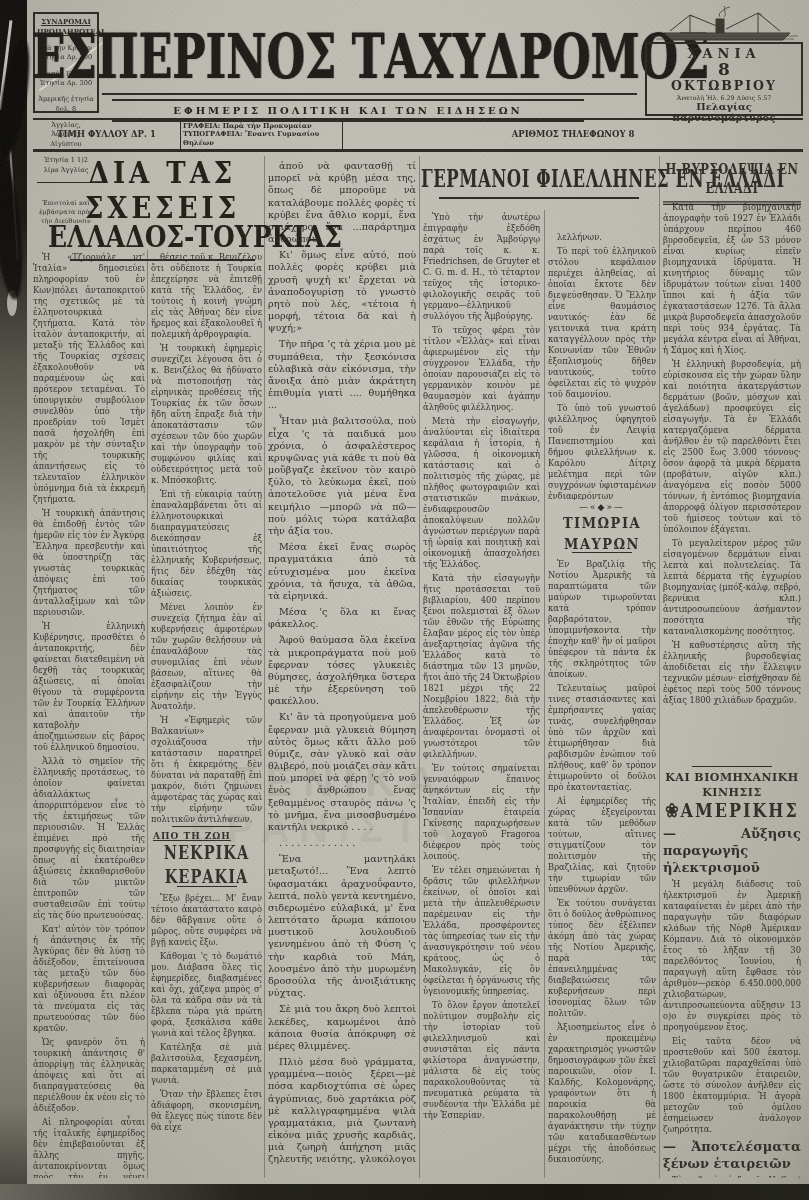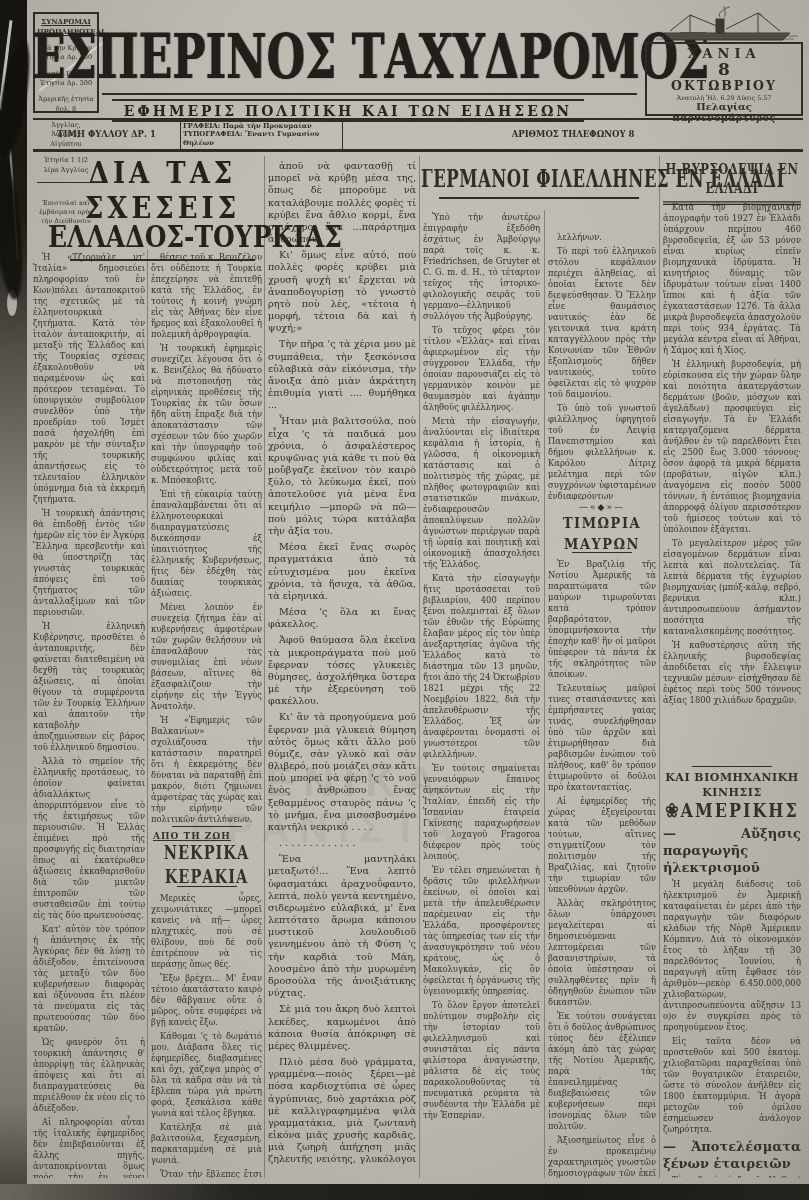--- a/index.html
+++ b/index.html
@@ -22,21 +22,21 @@
   
   .subsc-box{position:absolute;left:33px;top:12px;width:66px;height:101px;border:2px solid #2e2b26;
         font-size:6.6px;line-height:1.45;text-align:center;padding:3px 2px 0 2px;box-sizing:border-box;}
   .subsc-title{font-weight:bold;font-size:7px;text-decoration:underline;margin-bottom:2px;}
   .subsc-note{border-top:1px solid #2e2b26;margin-top:3px;padding-top:16px;font-size:6.4px;}
   .np-title{position:absolute;left:98px;top:16px;width:545px;height:80px;display:flex;align-items:center;justify-content:center;
         font-size:47px;font-weight:bold;white-space:nowrap;color:#201e1a;
         transform:scale(.94,1.32);transform-origin:50% 50%;letter-spacing:0px;
         text-shadow:0 0 1px #201e1a, 1px 0 0 rgba(32,30,26,.5);}
   .np-subtitle{position:absolute;left:112px;top:99px;width:472px;height:19px;border-top:2px solid #2e2b26;border-bottom:2px solid #2e2b26;
-        display:flex;align-items:center;justify-content:center;font-size:14px;font-weight:bold;letter-spacing:3px;color:#26241f;}
+        display:flex;align-items:center;justify-content:center;font-size:10px;font-weight:bold;letter-spacing:3px;color:#26241f;}
   .title-rule{position:absolute;left:102px;top:93px;width:535px;height:2px;background:#2e2b26;}
   .dateplate{position:absolute;left:645px;top:42px;width:158px;height:74px;border:2px solid #2e2b26;box-sizing:border-box;
         text-align:center;padding-top:2px;}
   .dp-city{font-size:13px;font-weight:bold;letter-spacing:5px;}
   .dp-day{font-size:17px;font-weight:bold;line-height:1;}
   .dp-month{font-size:12.5px;font-weight:bold;letter-spacing:2px;}
   .dp-sun{font-size:6.3px;margin-top:1px;}
   .dp-saint{font-size:10px;font-weight:bold;}
   .ship{position:absolute;left:650px;top:3px;width:150px;height:39px;}
   
@@ -176,21 +176,20 @@
         <p>Ἡ τουρκικὴ ἐφημερὶς συνεχίζει λέγουσα ὅτι ὁ κ. Βενιζέλος θὰ ἠδύνατο νὰ πιστοποιήσῃ τὰς εἰρηνικὰς προθέσεις τῆς Τουρκίας ἐκ τῶν ὅσων ἤδη αὕτη ἔπραξε διὰ τὴν ἀποκατάστασιν τῶν σχέσεων τῶν δύο χωρῶν καὶ τὴν ὑπογραφὴν τοῦ συμφώνου φιλίας καὶ οὐδετερότητος μετὰ τοῦ κ. Μπόσκοβιτς.</p>
         <p>Ἐπὶ τῇ εὐκαιρίᾳ ταύτῃ ἐπαναλαμβάνεται ὅτι αἱ ἑλληνοτουρκικαὶ διαπραγματεύσεις διεκόπησαν ἐξ ὑπαιτιότητος τῆς ἑλληνικῆς Κυβερνήσεως, ἥτις δὲν ἐδέχθη τὰς δικαίας τουρκικὰς ἀξιώσεις.</p>
         <p>Μένει λοιπὸν ἐν συνεχείᾳ ζήτημα ἐὰν αἱ κυβερνήσεις ἀμφοτέρων τῶν χωρῶν θελήσουν νὰ ἐπαναλάβουν τὰς συνομιλίας ἐπὶ νέων βάσεων, αἵτινες θὰ ἐξασφαλίζουν τὴν εἰρήνην εἰς τὴν Ἐγγὺς Ἀνατολήν.</p>
         <p>Ἡ «Ἐφημερὶς τῶν Βαλκανίων» σχολιάζουσα τὴν κατάστασιν παρατηρεῖ ὅτι ἡ ἐκκρεμότης δὲν δύναται νὰ παραταθῇ ἐπὶ μακρόν, διότι ζημιώνει ἀμφοτέρας τὰς χώρας καὶ τὴν εἰρήνην τῶν πολιτικῶν ἀντιλήψεων.</p>
       </div>
     <div class="hr-thin" style="width:70px;"></div>
     <div class="kicker">ΑΠΟ ΤΗ ΖΩΗ</div>
     <div class="feu-title">ΝΕΚΡΙΚΑ ΚΕΡΑΚΙΑ</div>
     <div class="sec-rule"></div>
     <div>
-        <p>Μερικὲς ὧρες, χειμωνιάτικες —μπορεῖ κανεὶς νὰ πῇ— ὧρες πληχτικές, ποὺ σὲ θλίβουν, ποὺ δὲ σοῦ ἐπιτρέπουν νὰ τὶς περάσῃς ὅπως θές.</p>
         <p>Ἔξω βρέχει... Μ' ἕναν τέτοιο ἀκατάστατο καιρὸ δὲν θἄβγαινε οὔτε ὁ μῶρος, οὔτε συμφέρει νὰ βγῇ κανεὶς ἔξω.</p>
         <p>Κάθομαι 'ς τὸ δωμάτιό μου. Διάβασα ὅλες τὶς ἐφημερίδες, διαβασμένες καὶ ὄχι, χάζεψα μπρὸς σ' ὅλα τὰ κάδρα σὰν νὰ τὰ ἔβλεπα τώρα γιὰ πρώτη φορά, ξεσκάλισα κάθε γωνιὰ καὶ τέλος ἔβγηκα.</p>
         <p>Κατέληξα σὲ μιὰ βαλιτσούλα, ξεχασμένη, παρκαταμμένη σὲ μιὰ γωνιά.</p>
         <p>Ὅταν τὴν ἔβλεπες ἔτσι ἀδιάφορη, σκονισμένη, θὰ ἔλεγες πὼς τίποτε δὲν θὰ εἶχε</p>
       </div>
   </div>
 
   <div class="col col-c" style="left:268px;top:160px;width:148px;height:1005px;">
     <div>
         <p>ἀποῦ νὰ φαντασθῇ τί μπορεῖ νὰ κρύβῃ μέσα της, ὅπως δὲ μποροῦμε νὰ καταλάβουμε πολλὲς φορὲς τί κρύβει ἕνα ἄθλιο κορμί, ἕνα σκιάχτρο, ἕνα ...παράρτημα ἀνθρώπου.</p>
@@ -227,21 +226,20 @@
         <p>Τὸ περὶ τοῦ ἑλληνικοῦ στόλου κεφάλαιον περιέχει ἀληθείας, αἱ ὁποῖαι ἔκτοτε δὲν διεψεύσθησαν. Ὁ Ἕλλην εἶνε θαυμάσιος ναυτικός· ἐὰν δὲ γειτονικά τινα κράτη καταγγέλλουν πρὸς τὴν Κοινωνίαν τῶν Ἐθνῶν ἐξοπλισμοὺς δῆθεν ναυτικούς, τοῦτο ὀφείλεται εἰς τὸ ψυχρὸν τοῦ δαιμονίου.</p>
         <p>Τὸ ὑπὸ τοῦ γνωστοῦ φιλέλληνος ὑφηγητοῦ τοῦ ἐν Λειψίᾳ Πανεπιστημίου καὶ δήμου φιλελλήνων κ. Καρόλου Δίτριχ μελέτημα περὶ τῶν συγχρόνων ὑφισταμένων ἐνδιαφερόντων ἀποκαλύπτει πολλὰ ἄγνωστα περίεργα παρὰ τῇ πολιτικῇ καὶ οἰκονομικῇ πιεστικῇ μελετήσει τῆς Ἑλλάδος καὶ συγκινήσεως πολλῆς διὰ τὴν ἑλληνικὴν ψυχήν.</p>
       </div>
     <div class="sec-orn">—«◆»—</div>
     <div class="sec-title">ΤΙΜΩΡΙΑ ΜΑΥΡΩΝ</div>
     <div class="sec-rule"></div>
     <div>
         <p>Ἐν Βραζιλίᾳ τῆς Νοτίου Ἀμερικῆς τὰ παραπτώματα τῶν μαύρων τιμωροῦνται κατὰ τρόπον βαρβαρότατον, ὑπομιμνήσκοντα τὴν ἐποχὴν καθ' ἣν οἱ μαῦροι ὑπέφερον τὰ πάντα ἐκ τῆς σκληρότητος τῶν ἀποίκων.</p>
         <p>Τελευταίως μαῦροί τινες στασιάσαντες καὶ ἐμπρήσαντες γαίας τινάς, συνελήφθησαν ὑπὸ τῶν ἀρχῶν καὶ ἐτιμωρήθησαν διὰ ραβδισμῶν ἐνώπιον τοῦ πλήθους, καθ' ὃν τρόπον ἐτιμωροῦντο οἱ δοῦλοι πρὸ ἑκατονταετίας.</p>
         <p>Αἱ ἐφημερίδες τῆς χώρας ἐξεγείρονται κατὰ τῶν μεθόδων τούτων, αἵτινες στιγματίζουν τὸν πολιτισμὸν τῆς Βραζιλίας, καὶ ζητοῦν τὴν τιμωρίαν τῶν ὑπευθύνων ἀρχῶν.</p>
-        <p>Ἀλλὰς σκληρότητος ὅλων ὑπάρχουσι μεγαλείτεραι αἱ δημοσιευόμεναι λεπτομέρειαι τῶν βασανιστηρίων, τὰ ὁποῖα ὑπέστησαν οἱ συλληφθέντες πρὶν ἢ ὁδηγηθοῦν ἐνώπιον τῶν δικαστῶν.</p>
         <p>Ἐκ τούτου συνάγεται ὅτι ὁ δοῦλος ἀνθρώπινος τύπος δὲν ἐξέλιπεν ἀκόμη ἀπὸ τὰς χώρας τῆς Νοτίου Ἀμερικῆς, παρὰ τὰς ἐπανειλημμένας διαβεβαιώσεις τῶν κυβερνήσεων περὶ ἰσονομίας ὅλων τῶν πολιτῶν.</p>
         <p>Ἀξιοσημείωτος εἶνε ὁ ἐν προκειμένῳ χαρακτηρισμὸς γνωστῶν δημοσιογράφων τῶν ἐκεῖ παροικιῶν, οἷον Ι. Καλδῆς, Κολομονάρης, γραφόντων ὅτι ἡ παροικία θὰ παρακολουθήσῃ μὲ ἀγανάκτησιν τὴν τύχην τῶν καταδικασθέντων μέχρι τῆς ἀποδόσεως δικαιοσύνης.</p>
       </div>
   </div>
 
   <div class="col" style="left:663px;top:160px;width:138px;height:1018px;">
     <div class="h3-head">Η ΒΥΡΣΟΔΕΨΙΑ ΕΝ ΕΛΛΑΔΙ</div>
     <div class="clip" style="height:560px;">
         <p>Κατὰ τὴν βιομηχανικὴν ἀπογραφὴν τοῦ 1927 ἐν Ἑλλάδι ὑπάρχουν περίπου 460 βυρσοδεψεῖα, ἐξ ὧν 53 μόνον εἶναι κυρίως εἰπεῖν βιομηχανικὰ ἱδρύματα. Ἡ κινητήριος δύναμις τῶν ἱδρυμάτων τούτων εἶναι 1400 ἵπποι καὶ ἡ ἀξία τῶν ἐγκαταστάσεων 1276. Τὰ ἄλλα μικρὰ βυρσοδεψεῖα ἀπασχολοῦν περὶ τοὺς 934 ἐργάτας. Τὰ μεγάλα κέντρα εἶναι αἱ Ἀθῆναι, ἡ Σάμος καὶ ἡ Χίος.</p>
         <p>Ἡ ἑλληνικὴ βυρσοδεψία, μὴ εὑρίσκουσα εἰς τὴν χώραν ὕλην καὶ ποιότητα ἀκατεργάστων δερμάτων (βοῶν, μόσχων καὶ ἀγελάδων) προσφεύγει εἰς εἰσαγωγήν. Τὰ ἐν Ἑλλάδι κατεργαζόμενα δέρματα ἀνῆλθον ἐν τῷ παρελθόντι ἔτει εἰς 2500 ἕως 3.000 τόννους· ὅσον ἀφορᾷ τὰ μικρὰ δέρματα (προβάτων, αἰγῶν κλπ.) ἀναγόμενα εἰς ποσὸν 5000 τόννων, ἡ ἐντόπιος βιομηχανία ἀπορροφᾷ ὀλίγον περισσότερον τοῦ ἡμίσεος τούτων καὶ τὸ ὑπόλοιπον ἐξάγεται.</p>

